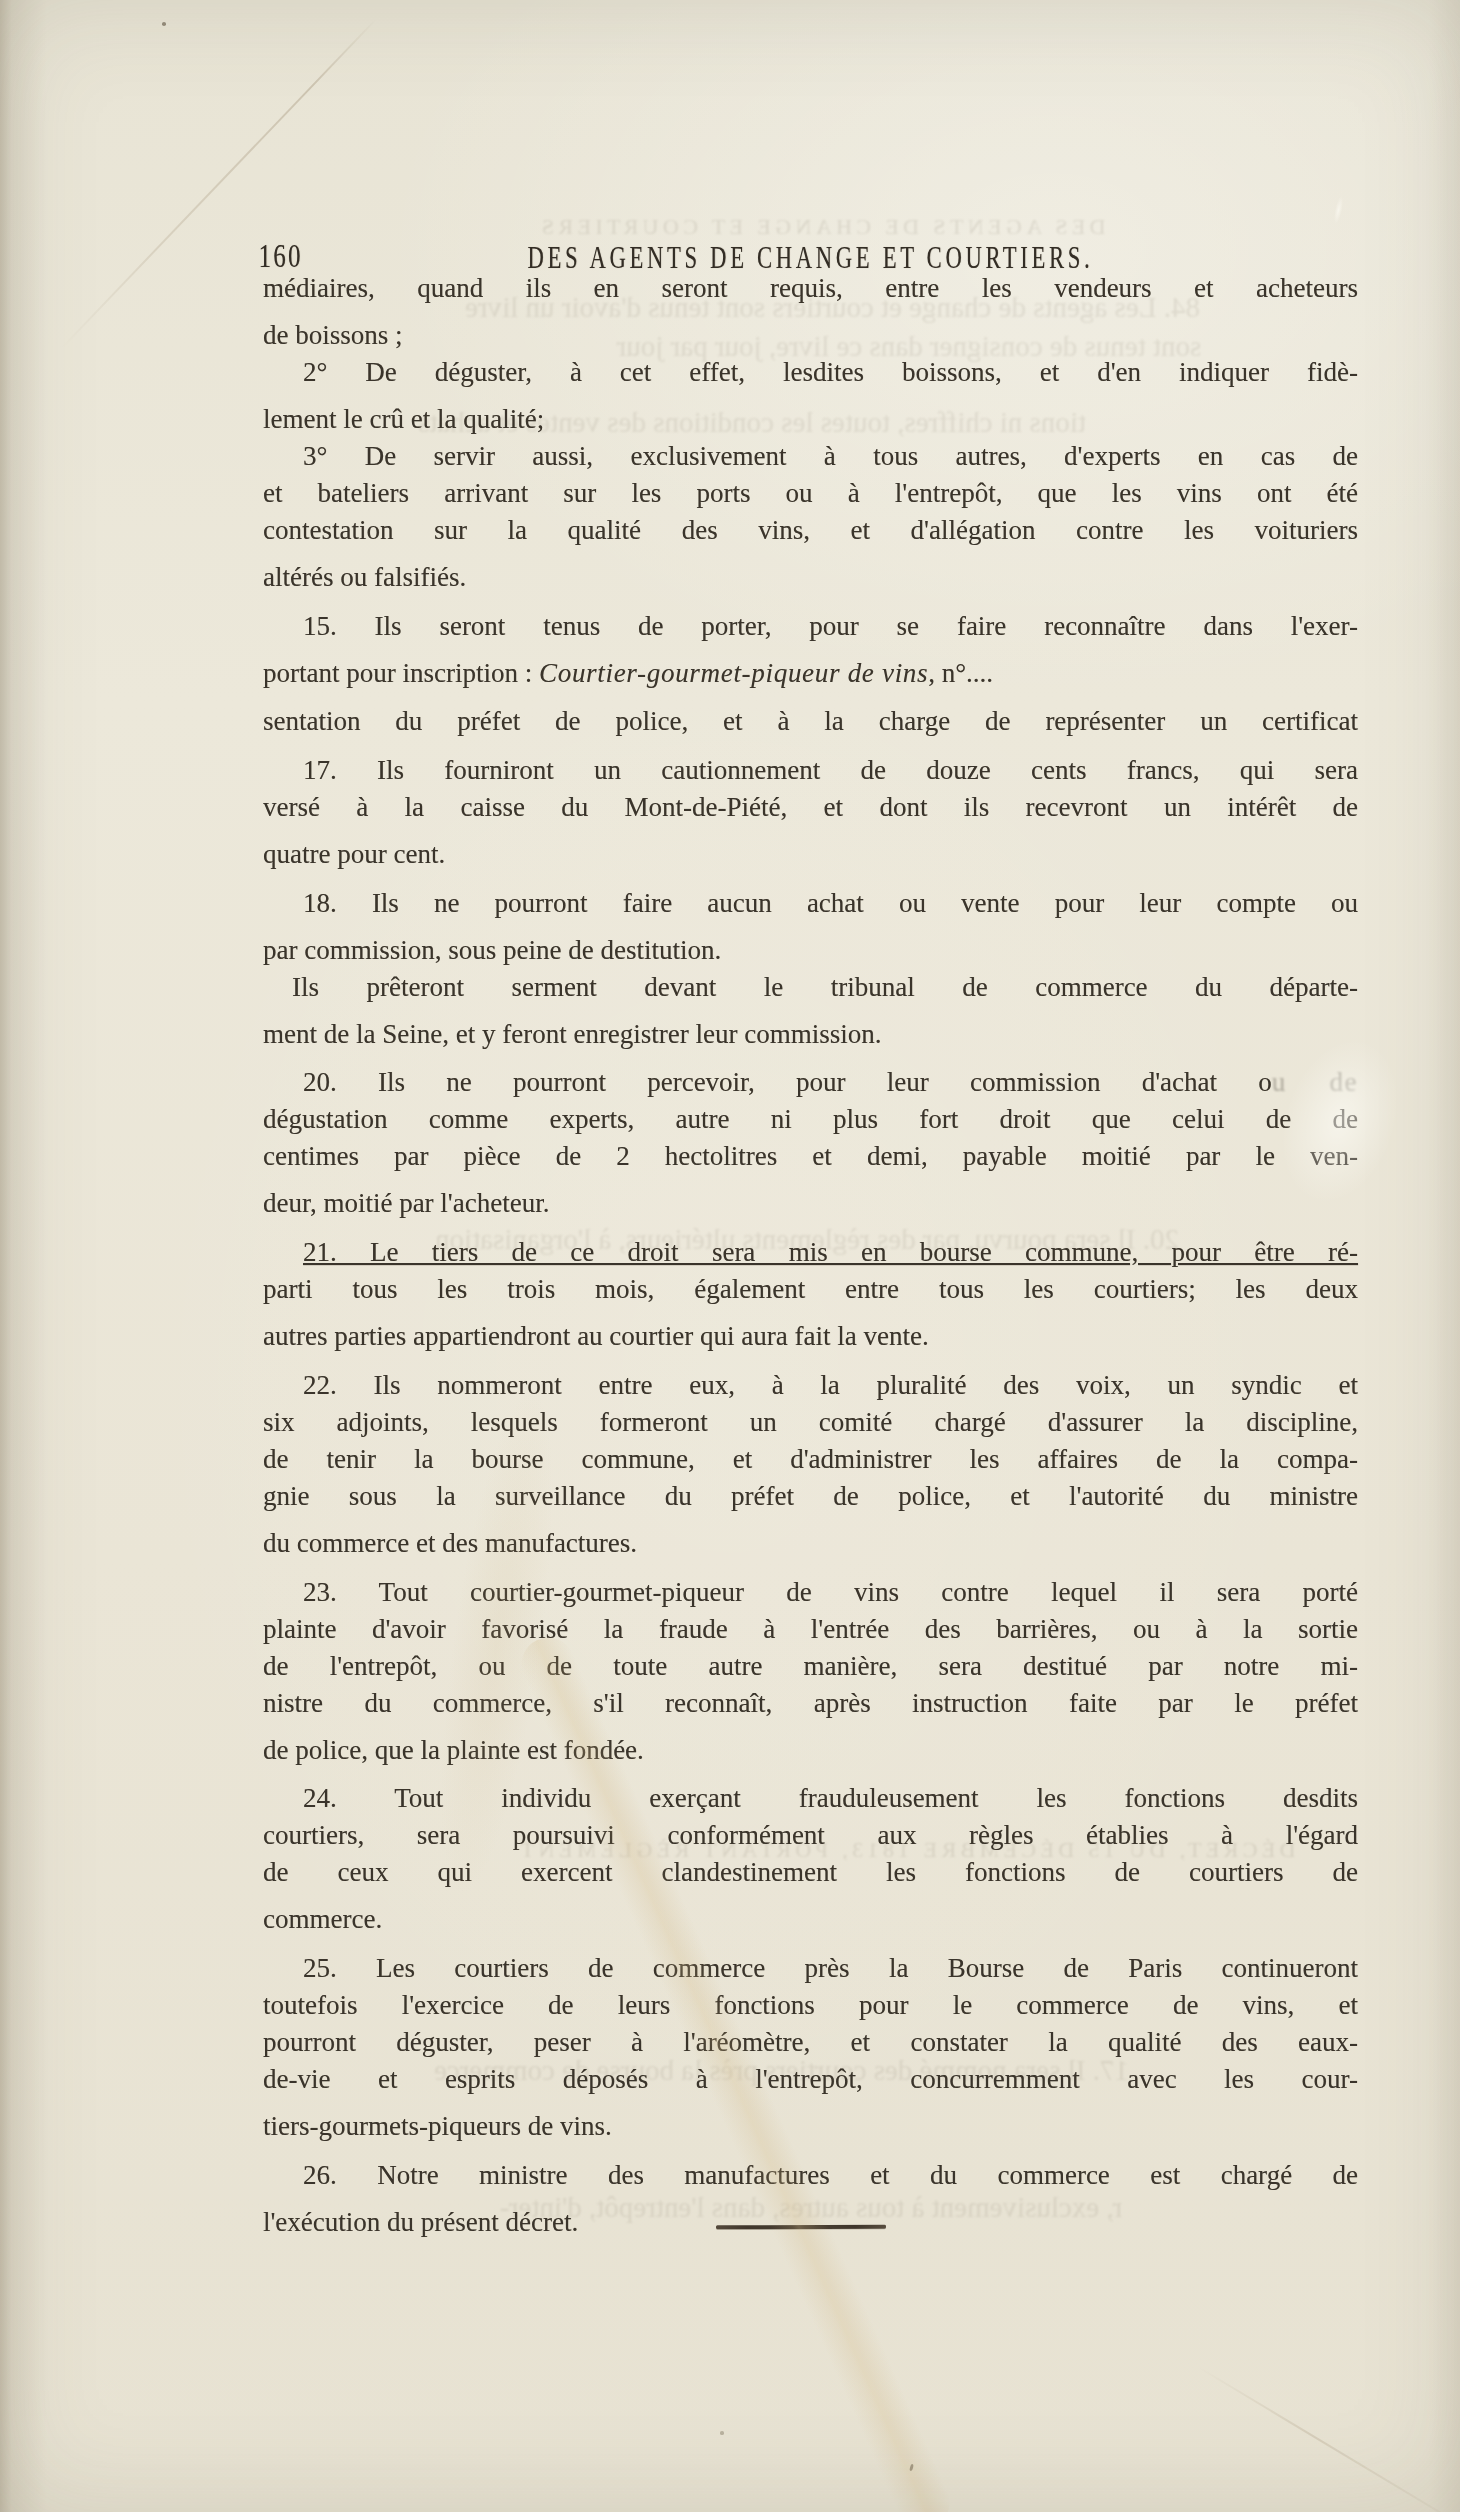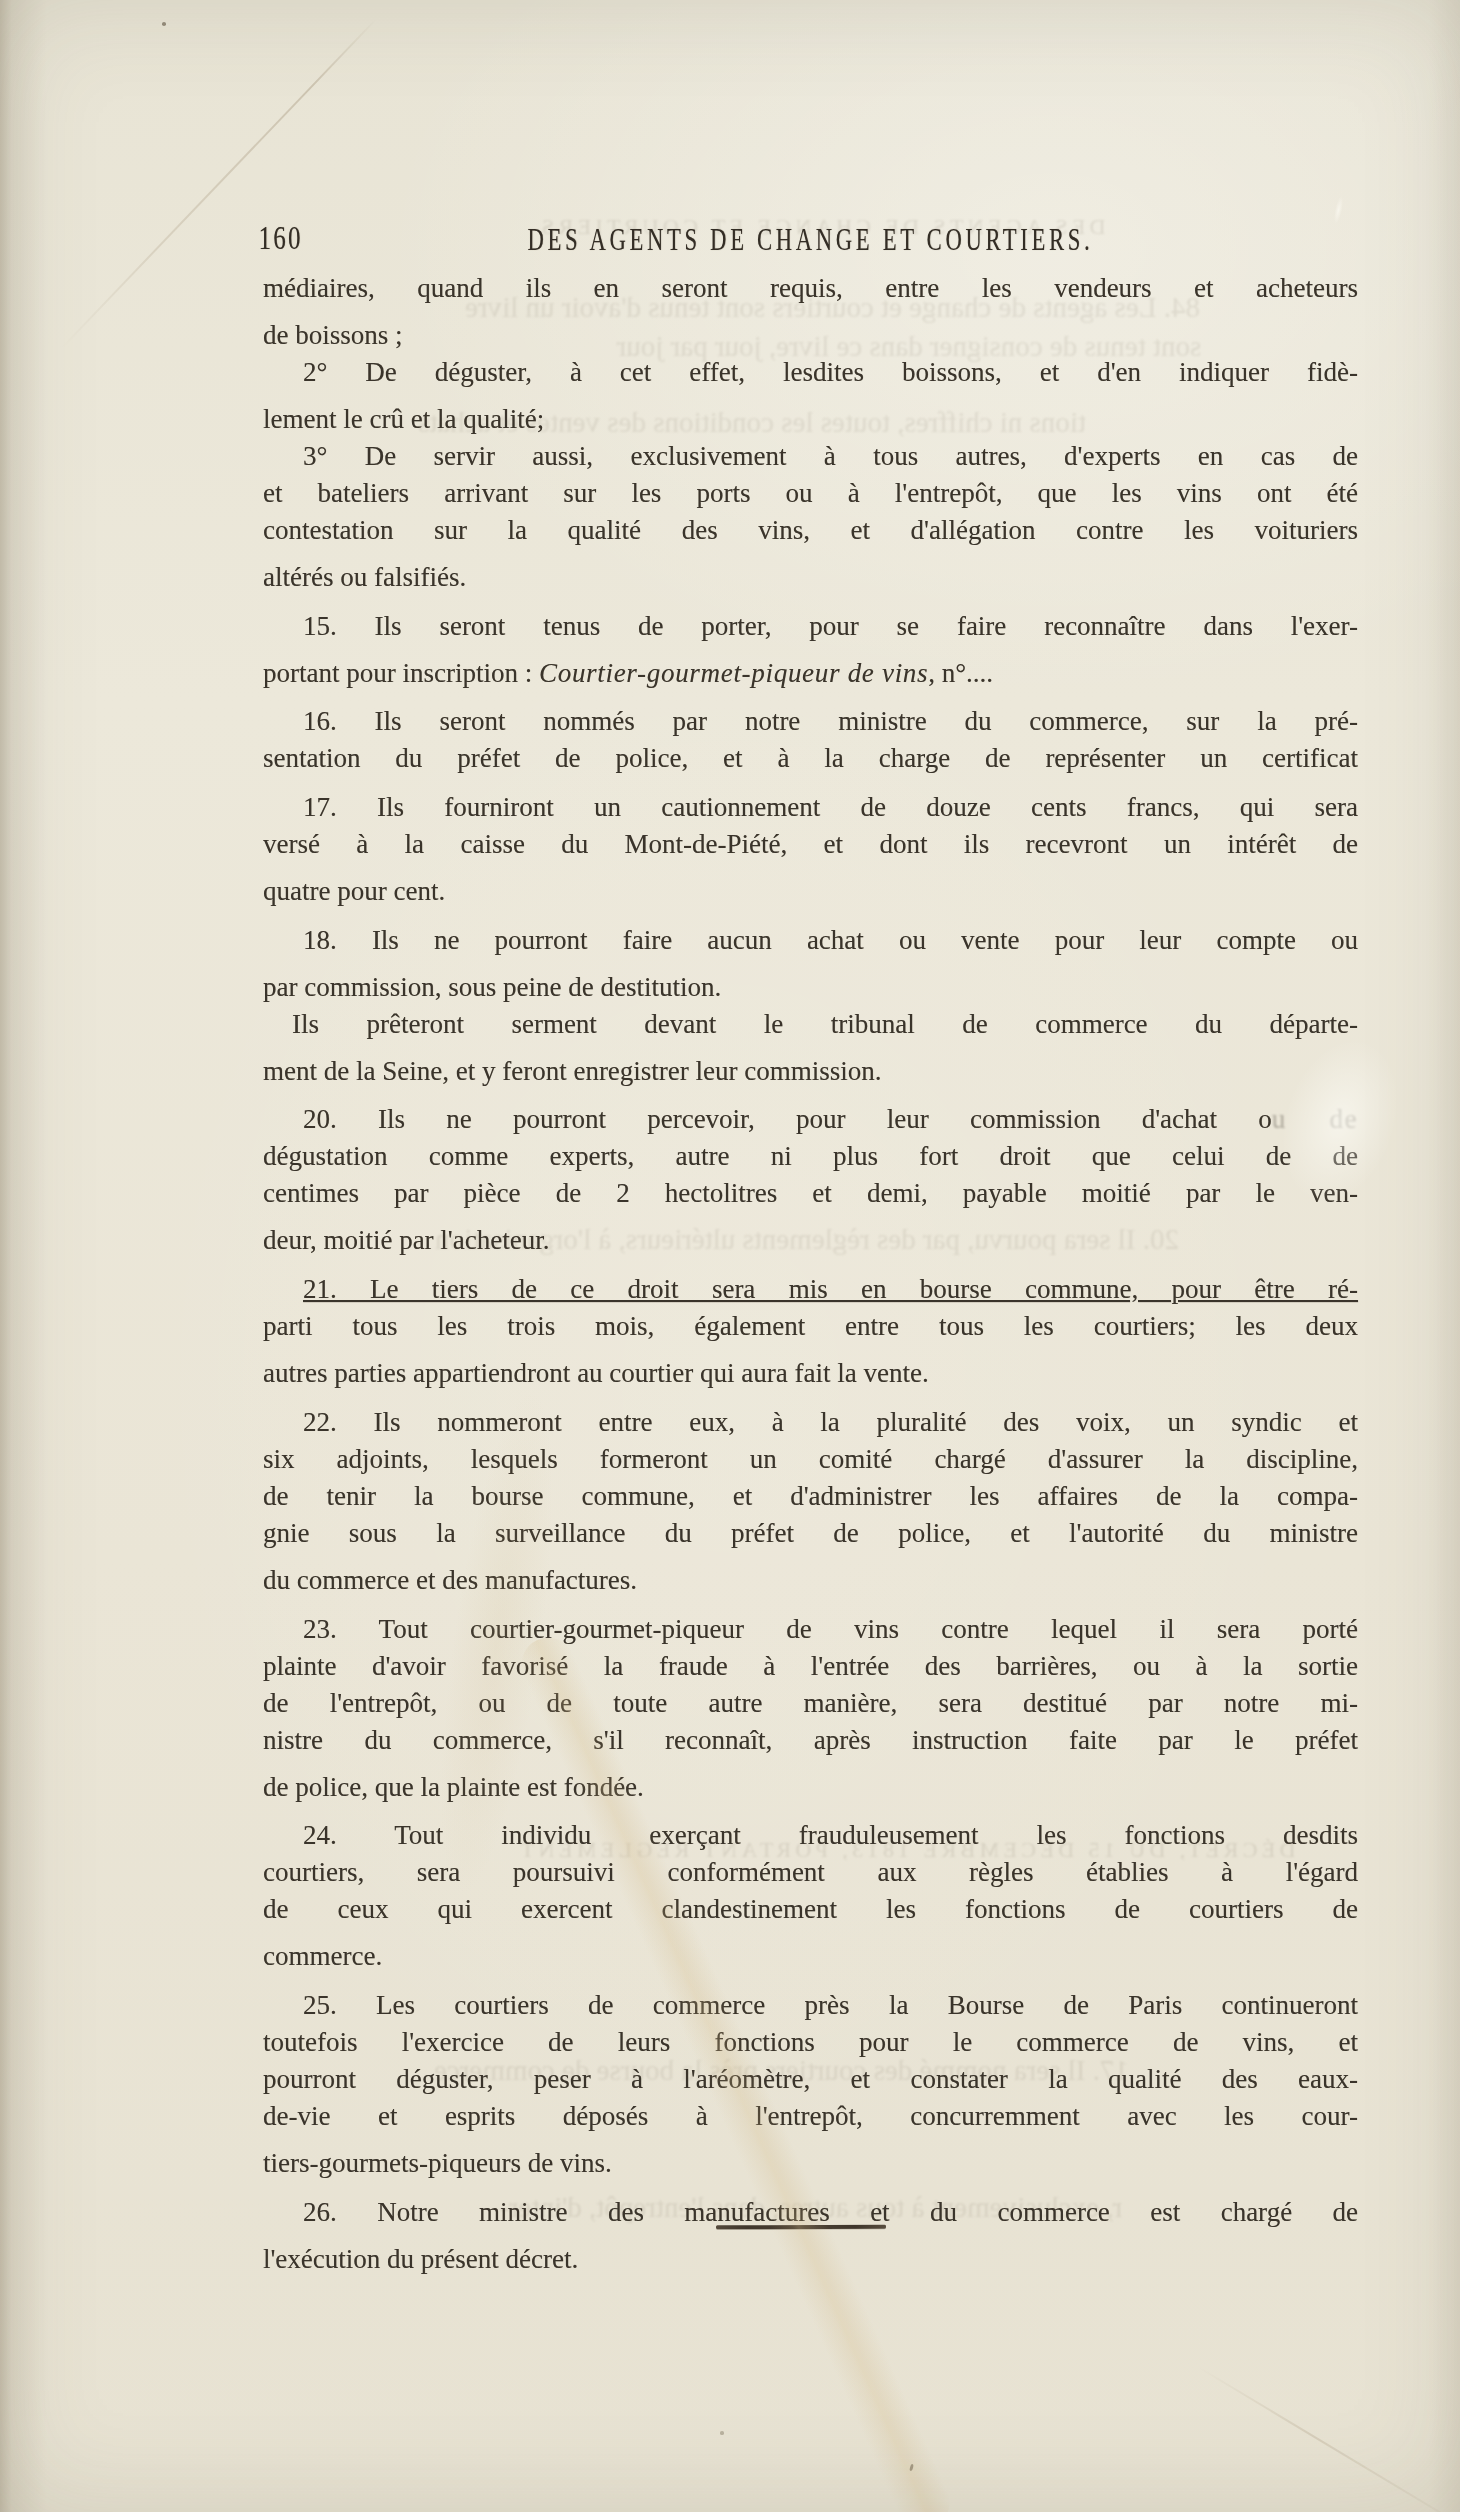--- a/index.html
+++ b/index.html
@@ -13,21 +13,21 @@
     position:absolute;inset:0;
     background:
       radial-gradient(1095px 730px at 72% 10%, rgba(255,255,252,0.30), rgba(255,255,252,0) 62%),
       radial-gradient(876px 1168px at 50% 55%, rgba(255,255,248,0.12), rgba(255,255,248,0) 70%),
       linear-gradient(90deg, rgba(125,112,88,0.30) 0px, rgba(125,112,88,0.12) 11.7px, rgba(125,112,88,0.0) 47px),
       linear-gradient(270deg, rgba(125,112,88,0.10) 0px, rgba(125,112,88,0.0) 33px),
       linear-gradient(180deg, #e8e4d5 0%, #ece8da 28%, #eae5d6 62%, #e7e2d2 100%);
   }
   .vignette{position:absolute;inset:0;box-shadow:inset 0 0 102px rgba(95,85,62,0.16);}
   
-  .header-row{position:absolute;left:263px;top:226px;width:1095px;height:41px;color:#332d25;}
+  .header-row{position:absolute;left:263px;top:244px;width:1095px;height:41px;color:#332d25;}
   .page-number{
     position:absolute;left:-4.4px;top:2.9px;font-size:25px;letter-spacing:2.2px;
     transform:scaleY(1.38);transform-origin:left bottom;
     text-shadow:0.3px 0.4px 0.6px rgba(50,40,25,0.45);
   }
   .running-title{
     text-align:center;font-size:22.6px;letter-spacing:3.7px;white-space:nowrap;
     transform:scaleY(1.42);transform-origin:center bottom;padding-top:5.8px;
     text-shadow:0.3px 0.4px 0.6px rgba(50,40,25,0.45);
   }
@@ -123,21 +123,20 @@
       <div class="line" style="text-indent: 40px;"><span>3° De servir aussi, exclusivement à tous autres, d'experts en cas de</span></div>
       <div class="line"><span>et bateliers arrivant sur les ports ou à l'entrepôt, que les vins ont été</span></div>
       <div class="line"><span>contestation sur la qualité des vins, et d'allégation contre les voituriers</span></div>
       <div class="line last"><span>altérés ou falsifiés.</span></div>
     </div>
     <div class="para gap">
       <div class="line" style="text-indent: 40px;"><span>15. Ils seront tenus de porter, pour se faire reconnaître dans l'exer-</span></div>
       <div class="line last"><span>portant pour inscription : </span><span class="it">Courtier-gourmet-piqueur de vins</span><span>, n°....</span></div>
     </div>
     <div class="para gap">
-      <div class="line" style="text-indent: 40px;"><span>16. Ils seront nommés par notre ministre du commerce, sur la pré-</span></div>
       <div class="line"><span>sentation du préfet de police, et à la charge de représenter un certificat</span></div>
     </div>
     <div class="para gap">
       <div class="line" style="text-indent: 40px;"><span>17. Ils fourniront un cautionnement de douze cents francs, qui sera</span></div>
       <div class="line"><span>versé à la caisse du Mont-de-Piété, et dont ils recevront un intérêt de</span></div>
       <div class="line last"><span>quatre pour cent.</span></div>
     </div>
     <div class="para gap">
       <div class="line" style="text-indent: 40px;"><span>18. Ils ne pourront faire aucun achat ou vente pour leur compte ou</span></div>
       <div class="line last"><span>par commission, sous peine de destitution.</span></div>

